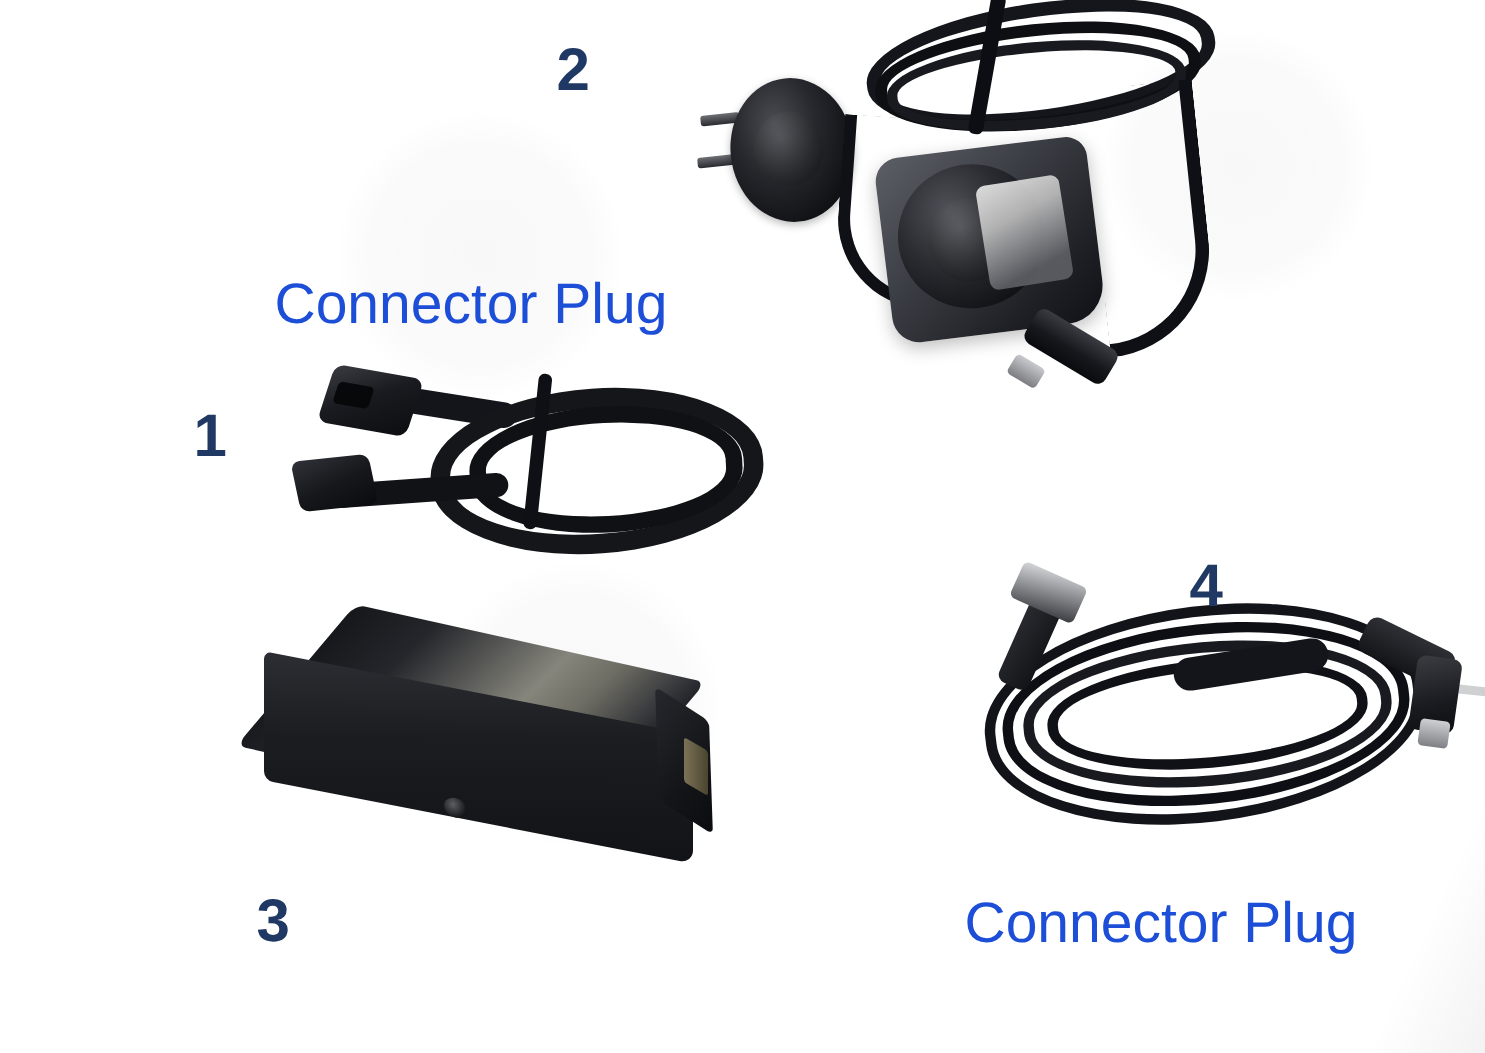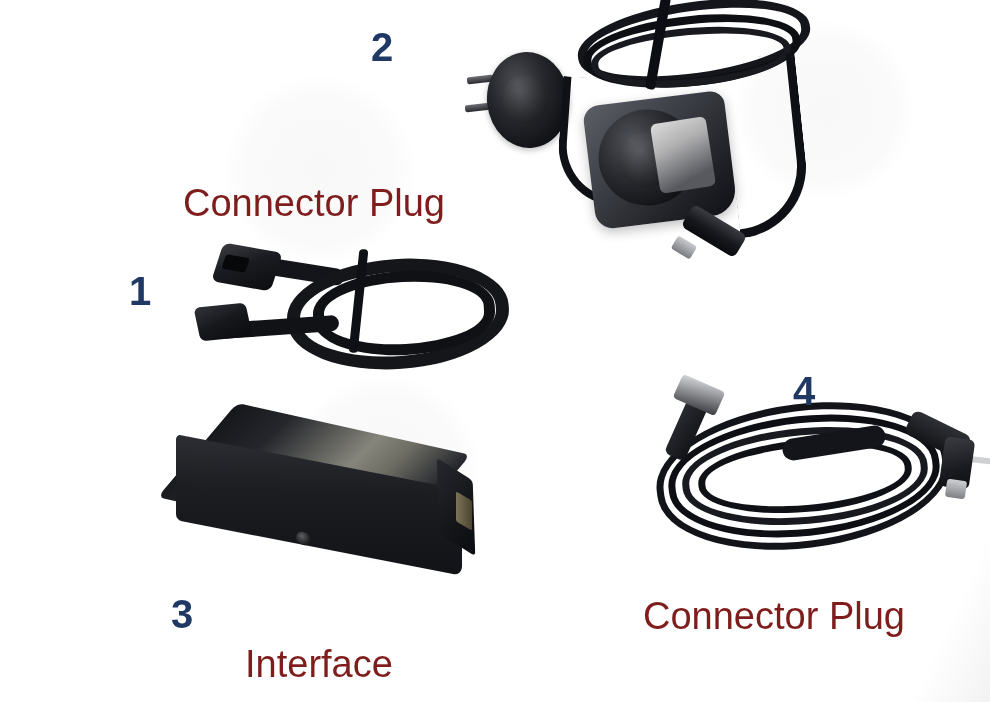--- a/index.html
+++ b/index.html
@@ -43,21 +43,21 @@
   .c1 { left: 129px; top: 271px; }
   .c2 { left: 371px; top:  27px; }
   .c3 { left: 171px; top: 594px; }
   .c4 { left: 793px; top: 371px; }
 
   
   .caption {
     position: absolute;
     font-size: 38px;
     font-weight: 400;
-    color: #7f1d1d;
+    color: #1d4ed8;
     line-height: 1;
     white-space: nowrap;
     user-select: none;
   }
   .cap-connector-top  { left: 183px; top: 184px; }
   .cap-interface      { left: 245px; top: 645px; }
   .cap-connector-bot  { left: 643px; top: 597px; }
 
   
   .art { position: absolute; }
@@ -332,16 +332,15 @@
     <div class="barrel-head"></div>
     <div class="barrel-tip"></div>
   </div>
 
   <div class="callout c1">1</div>
   <div class="callout c2">2</div>
   <div class="callout c3">3</div>
   <div class="callout c4">4</div>
 
   <div class="caption cap-connector-top">Connector Plug</div>
-  <div class="caption cap-interface">Interface</div>
   <div class="caption cap-connector-bot">Connector Plug</div>
 
 </div>
 
 </body></html>

